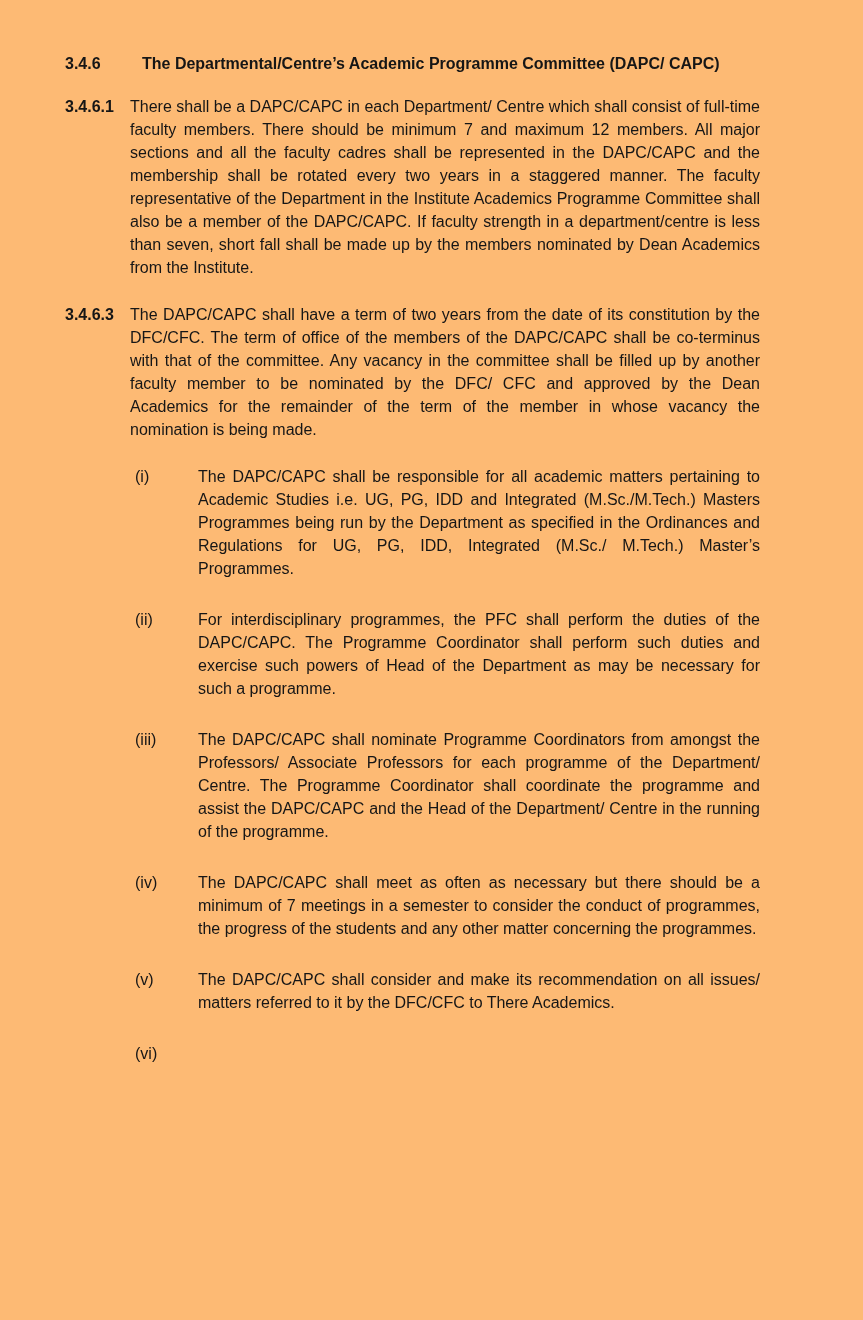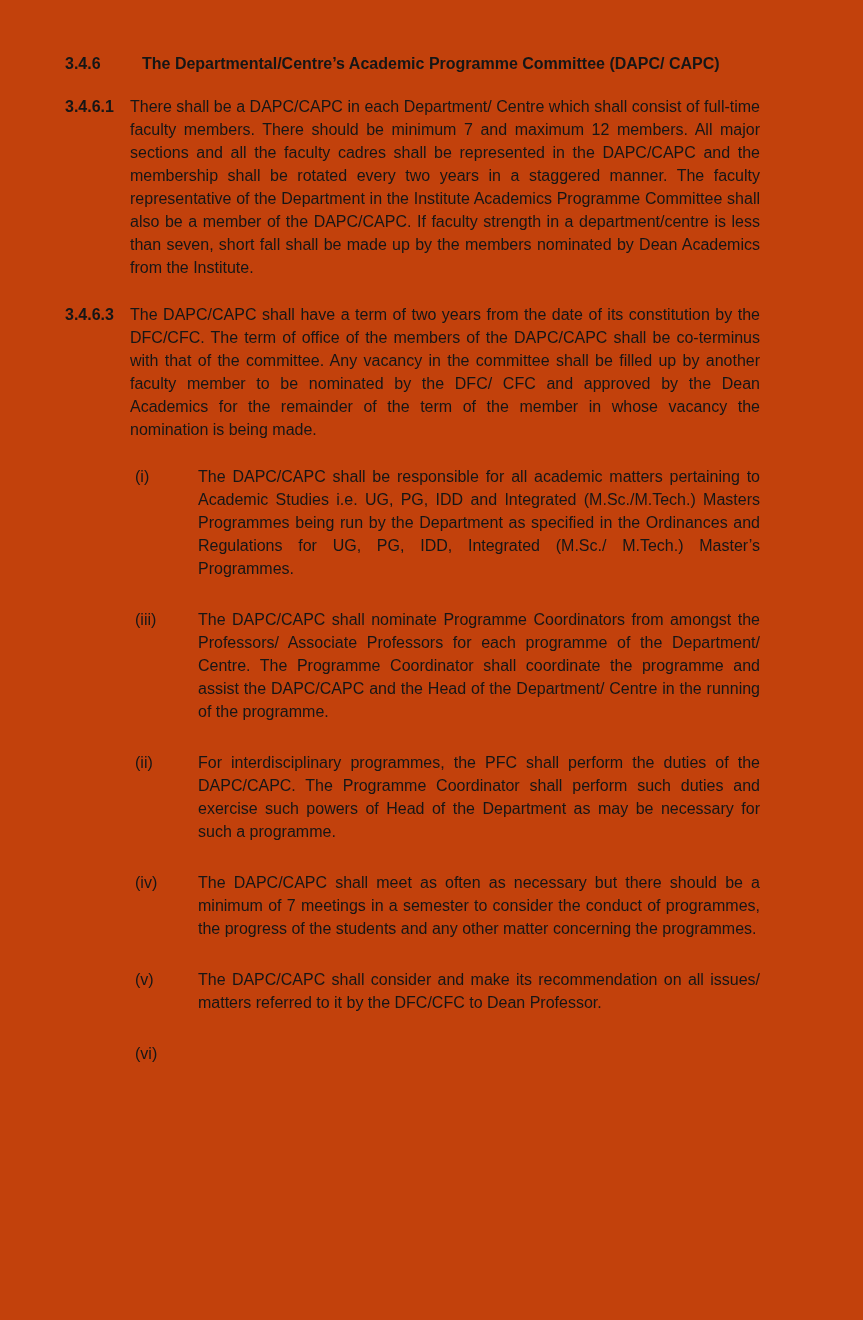--- a/index.html
+++ b/index.html
@@ -6,21 +6,21 @@
     margin: 0;
     padding: 0;
     background: #ffffff;
   }
   .page {
     position: relative;
     width: 863px;
     height: 1320px;
     box-sizing: border-box;
     padding: 52px 103px 20px 65px;
-    background: #c2410c;
+    background: #fdba74;
     color: #161616;
     font-family: "Liberation Sans", sans-serif;
     font-size: 16px;
     line-height: 23px;
     overflow: hidden;
   }
   .clause {
     display: flex;
     margin-bottom: 24px;
   }
@@ -73,36 +73,36 @@
     <div class="txt">The DAPC/CAPC shall have a term of two years from the date of its constitution by the DFC/CFC. The term of office of the members of the DAPC/CAPC shall be co-terminus with that of the committee. Any vacancy in the committee shall be filled up by another faculty member to be nominated by the DFC/ CFC and approved by the Dean Academics for the remainder of the term of the member in whose vacancy the nomination is being made.</div>
   </div>
 
 
   <div class="sub">
     <span class="lbl">(i)</span>
     <div class="txt">The DAPC/CAPC shall be responsible for all academic matters pertaining to Academic Studies i.e. UG, PG, IDD and Integrated (M.Sc./M.Tech.) Masters Programmes being run by the Department as specified in the Ordinances and Regulations for UG, PG, IDD, Integrated (M.Sc./ M.Tech.) Master’s Programmes.</div>
   </div>
 
   <div class="sub">
-    <span class="lbl">(iii)</span>
-    <div class="txt">The DAPC/CAPC shall nominate Programme Coordinators from amongst the Professors/ Associate Professors for each programme of the Department/ Centre. The Programme Coordinator shall coordinate the programme and assist the DAPC/CAPC and the Head of the Department/ Centre in the running of the programme.</div>
+    <span class="lbl">(ii)</span>
+    <div class="txt">For interdisciplinary programmes, the PFC shall perform the duties of the DAPC/CAPC. The Programme Coordinator shall perform such duties and exercise such powers of Head of the Department as may be necessary for such a programme.</div>
   </div>
 
   <div class="sub">
-    <span class="lbl">(ii)</span>
-    <div class="txt">For interdisciplinary programmes, the PFC shall perform the duties of the DAPC/CAPC. The Programme Coordinator shall perform such duties and exercise such powers of Head of the Department as may be necessary for such a programme.</div>
+    <span class="lbl">(iii)</span>
+    <div class="txt">The DAPC/CAPC shall nominate Programme Coordinators from amongst the Professors/ Associate Professors for each programme of the Department/ Centre. The Programme Coordinator shall coordinate the programme and assist the DAPC/CAPC and the Head of the Department/ Centre in the running of the programme.</div>
   </div>
 
   <div class="sub">
     <span class="lbl">(iv)</span>
     <div class="txt">The DAPC/CAPC shall meet as often as necessary but there should be a minimum of 7 meetings in a semester to consider the conduct of programmes, the progress of the students and any other matter concerning the programmes.</div>
   </div>
 
   <div class="sub">
     <span class="lbl">(v)</span>
-    <div class="txt">The DAPC/CAPC shall consider and make its recommendation on all issues/ matters referred to it by the DFC/CFC to Dean Professor.</div>
+    <div class="txt">The DAPC/CAPC shall consider and make its recommendation on all issues/ matters referred to it by the DFC/CFC to There Academics.</div>
   </div>
 
   <div class="sub">
     <span class="lbl">(vi)</span>
   </div>
 
 </div>
 
 </body></html>

